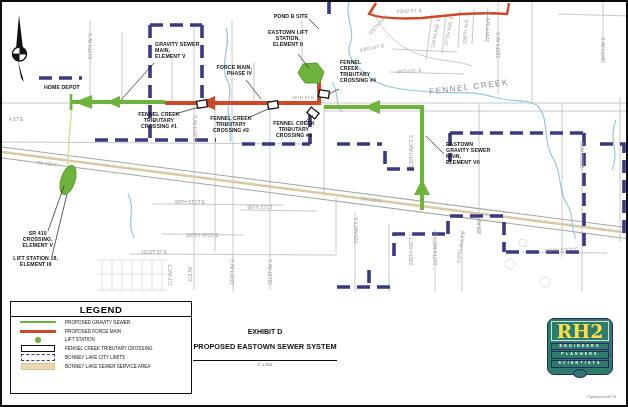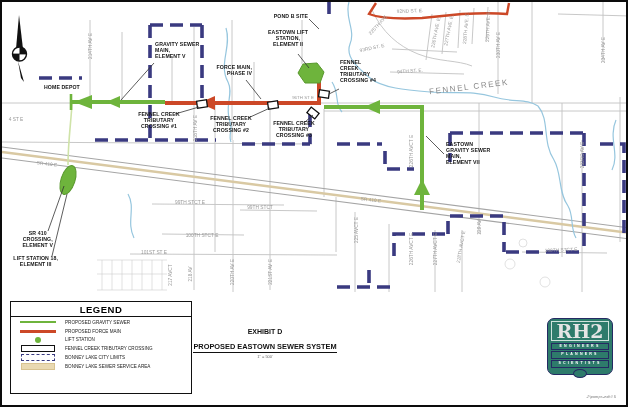--- a/index.html
+++ b/index.html
@@ -24,27 +24,27 @@
   .sw-line-red{width:36px;height:3px;background:var(--red);}
   .sw-dot-green{width:6px;height:6px;border-radius:50%;background:var(--green);}
   .sw-rect-outline{width:34px;height:7px;background:#fff;border:1.2px solid #111;box-sizing:border-box;}
   .sw-rect-dashed{width:34px;height:7px;background:#fff;border:1.4px dashed var(--navy);box-sizing:border-box;}
   .sw-rect-tan{width:34px;height:7px;background:var(--tan);border:.6px solid #d8c391;box-sizing:border-box;}
   #scalebar-wrap{position:absolute;left:0;top:360px;width:182px;}
   
   #title-block{position:absolute;left:177px;top:326px;width:172px;text-align:center;color:#111;}
   #exhibit-no{font-size:7px;font-weight:bold;}
   #exhibit-title{font-size:7.4px;font-weight:bold;border-bottom:1.6px solid #111;
-                 display:inline-block;padding-bottom:1px;}
+                 display:inline-block;padding-bottom:9px;}
   #exhibit-scale{font-size:4px;color:#666;margin-top:1px;}
   
   #logo{position:absolute;left:545px;top:316px;width:66px;height:57px;
         background:var(--teal);border:1.6px solid var(--logonavy);border-radius:7px;
         box-sizing:border-box;padding:2px 3px;}
-  #logo-name{font-family:"DejaVu Serif",serif;font-weight:bold;color:#e5e5e5;font-size:19px;
+  #logo-name{font-family:"DejaVu Serif",serif;font-weight:bold;color:#fde047;font-size:19px;
              line-height:.95;text-align:center;border:1px solid #cfe3dd;margin-bottom:1.5px;}
   .logo-bar{border:1px solid var(--logonavy);background:var(--teal);color:#fff;
             font-size:3.6px;letter-spacing:2.2px;text-align:center;line-height:1.6;
             margin-top:1px;font-weight:bold;}
   #logo-tab{width:12px;height:7px;background:var(--teal);border:1.2px solid var(--logonavy);
             border-radius:50%;margin:1.5px auto 0 auto;}
   #file-ref{position:absolute;right:10px;top:392px;font-size:4px;color:#777;font-style:italic;}
   :root{--green:#6eb43c;--red:#cc4827;--navy:#3a3a80;--tan:#e9d9b2;--teal:#2e7b6b;--logonavy:#252a63;}
 </style>
 </head>

